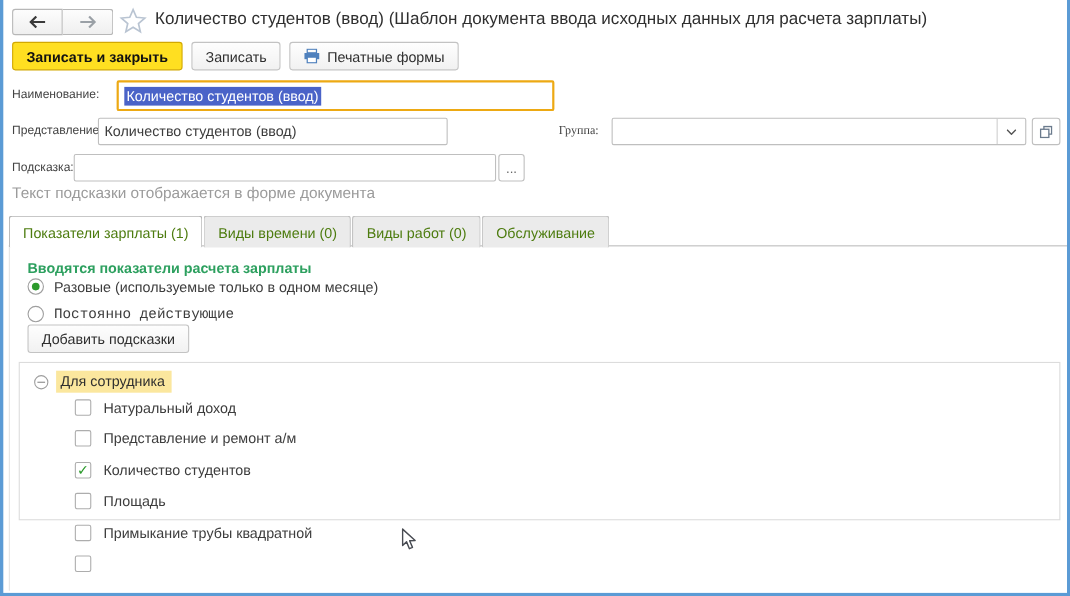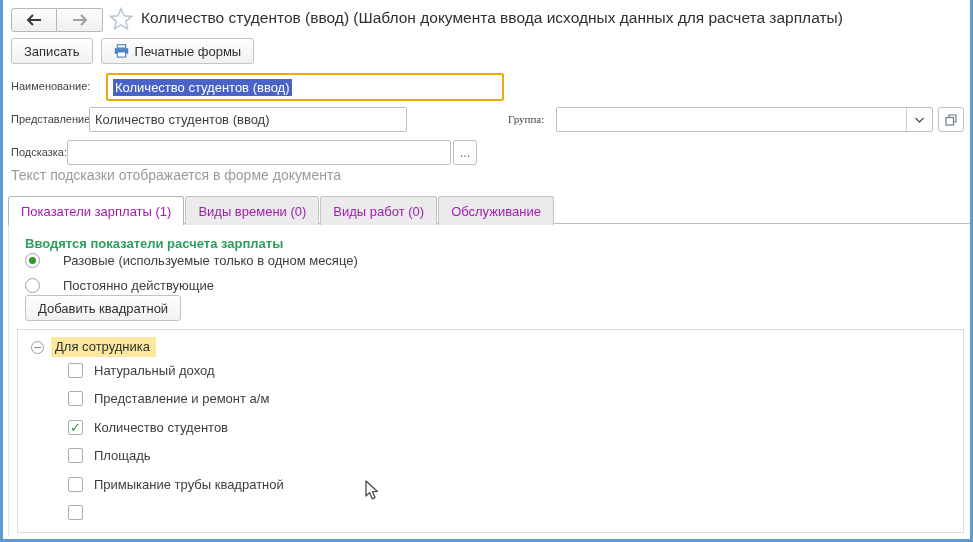--- a/index.html
+++ b/index.html
@@ -49,39 +49,39 @@
   .sq-btn {
     position:absolute; width:26px; height:25px; background:#fff; border:1px solid #bfbfbf;
     border-radius:3px; display:flex; align-items:center; justify-content:center;
     font-size:12px; color:#666;
   }
   .hint-note { position:absolute; left:8px; top:167px; font-size:14px; color:#9b9b9b; }
   
   .tabline { position:absolute; left:5px; top:223px; width:962px; height:1px; background:#bdbdbd; }
   .tabs { position:absolute; left:5px; top:196px; display:flex; align-items:flex-end; }
   .tab {
-    height:26px; margin-right:1px; padding:14px 12px; font-size:13px; color:#a21caf;
+    height:26px; margin-right:1px; padding:14px 12px; font-size:13px; color:#4d7c0f;
     background:#ebebeb; border:1px solid #c3c3c3; border-bottom:none; border-radius:3px 3px 0 0;
     display:flex; align-items:center; white-space:nowrap; position:relative; z-index:1;
   }
   .tab.active { height:28px; background:#fff; border-color:#b5b5b5; z-index:3; }
   .pane-edge { position:absolute; left:5px; top:224px; width:1px; height:313px; background:#e4e4e4; }
   
   .section-title { position:absolute; left:22px; top:236px; font-size:13px; font-weight:bold; color:var(--green-text,#2da05f); }
-  .radio-row { position:absolute; display:flex; align-items:center; gap:23px; font-size:13px; color:#3d3d3d; }
+  .radio-row { position:absolute; display:flex; align-items:center; gap:9px; font-size:13px; color:#3d3d3d; }
   .radio {
     width:15px; height:15px; border:1px solid #9f9f9f; border-radius:50%; background:#fff;
     display:flex; align-items:center; justify-content:center; flex:0 0 auto;
   }
   .radio .dot { width:7px; height:7px; border-radius:50%; background:transparent; }
   .radio.selected .dot { background:var(--check-green,#2c9a2c); }
   .add-btn { position:absolute; left:22px; top:295px; }
   
   .tree {
-    position:absolute; left:14px; top:329px; width:947px; height:204px;
+    position:absolute; left:14px; top:329px; width:947px; height:144px;
     border:1px solid #dcdcdc; background:#fff;
   }
   .tree-group { position:absolute; left:13px; top:7px; display:flex; align-items:center; gap:7px; }
   .expander {
     width:13px; height:13px; border:1px solid #9e9e9e; border-radius:50%;
     position:relative; background:#fff; flex:0 0 auto;
   }
   .expander::after { content:""; position:absolute; left:2px; right:2px; top:5px; height:1px; background:#8a8a8a; }
   .tree-group-label { background:var(--highlight-yellow,#fbe79e); font-size:13px; color:#2f2f2f; padding:2px 6px 3px 4px; }
   .tree-item { position:absolute; left:50px; display:flex; align-items:center; gap:11px; font-size:13px; color:#3d3d3d; }
@@ -110,20 +110,21 @@
         <path d="M2 6 H15 M10 1 L15 6 L10 11" stroke="#9aa0a6" stroke-width="2" fill="none"></path>
       </svg>
     </div>
   </div>
   <svg class="star" viewBox="0 0 24 24">
     <path d="M12 2.5 L14.8 9 L21.8 9.6 L16.5 14.2 L18.1 21.1 L12 17.4 L5.9 21.1 L7.5 14.2 L2.2 9.6 L9.2 9 Z" fill="#fff" stroke="#b9c4d2" stroke-width="1.4"></path>
   </svg>
   <div class="win-title">Количество студентов (ввод) (Шаблон документа ввода исходных данных для расчета зарплаты)</div>
 
   <div class="toolbar">
+    <button class="btn primary">Записать и закрыть</button>
     <button class="btn">Записать</button>
     <button class="btn">
       <svg width="15" height="14" viewBox="0 0 16 15">
         <rect x="3.5" y="0.8" width="9" height="3.5" fill="none" stroke="#4f81bd" stroke-width="1.2"></rect>
         <rect x="0.8" y="4.5" width="14.4" height="6" fill="#4f81bd"></rect>
         <rect x="3.5" y="8.5" width="9" height="5.5" fill="#fff" stroke="#4f81bd" stroke-width="1.2"></rect>
       </svg>
       <span>Печатные формы</span>
     </button>
   </div>
@@ -174,28 +175,28 @@
   </div>
 
   <div class="section-title">Вводятся показатели расчета зарплаты</div>
 
   <div class="radio-row" style="left:22px; top:253px;">
     <span class="radio selected">
         <span class="dot"></span>
       </span>
     <span>Разовые (используемые только в одном месяце)</span>
   </div>
-  <div class="radio-row" style="left:22px; top:278px;">
+  <div class="radio-row" style="left:22px; top:278px;font-family:Liberation Mono, monospace;">
     <span class="radio">
         <span class="dot"></span>
       </span>
     <span>Постоянно действующие</span>
   </div>
 
-  <button class="btn add-btn">Добавить квадратной</button>
+  <button class="btn add-btn">Добавить подсказки</button>
 
   <div class="tree">
     <div class="tree-group">
       <span class="expander"></span>
       <span class="tree-group-label">Для сотрудника</span>
     </div>
 
     <div class="tree-item" style="top:33px;">
       <span class="cb">✓</span>
       <span>Натуральный доход</span>

